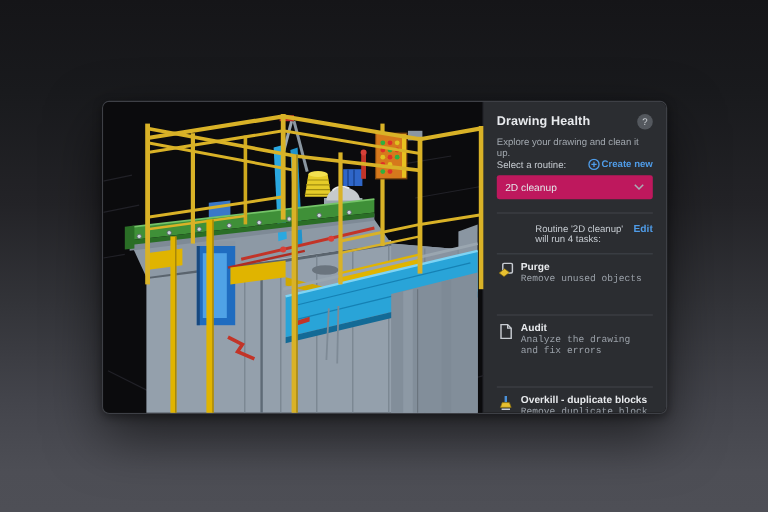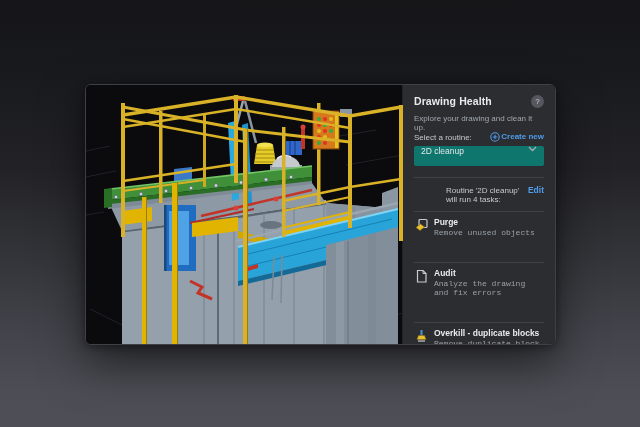--- a/index.html
+++ b/index.html
@@ -24,21 +24,21 @@
   .panel-title{font-size:10.5px;font-weight:bold;letter-spacing:.1px;}
   .help-badge{
     width:13px;height:13px;border-radius:50%;background:#54585e;color:#cdd1d6;
     font-size:8px;line-height:13px;text-align:center;flex:0 0 auto;cursor:default;
   }
   .panel-sub{font-size:8px;color:#a2a8af;}
   .routine-row{display:flex;justify-content:space-between;align-items:center;margin-bottom:4px;}
   .routine-label{font-size:8px;color:#c6cbd1;}
   .create-new{display:flex;align-items:flex-start;gap:1px;font-size:8px;font-weight:bold;color:#4f9ce8;cursor:pointer;}
   .select{
-    height:20px;background:#0f766e;border-radius:2px;display:flex;
+    height:20px;background:#be185d;border-radius:2px;display:flex;align-items:center;
     justify-content:space-between;padding:0 7px;font-size:8.5px;color:#e3e6e9;
     margin-bottom:11px;cursor:pointer;
   }
   .divider{height:1px;background:#3e4147;}
   .summary-row{display:flex;justify-content:space-between;align-items:baseline;gap:6px;padding:7px 0;}
   .summary-text{font-size:8px;color:#c6cbd1;margin-left:32px;}
   .edit-link{font-size:8.5px;font-weight:bold;color:#4f9ce8;cursor:pointer;}
   .task{display:flex;gap:5px;padding:5px 0 24px;}
   .task .ticon{flex:0 0 auto;margin-top:1px;}
   .task-title{font-size:8.5px;font-weight:bold;line-height:10px;margin-bottom:1px;}

